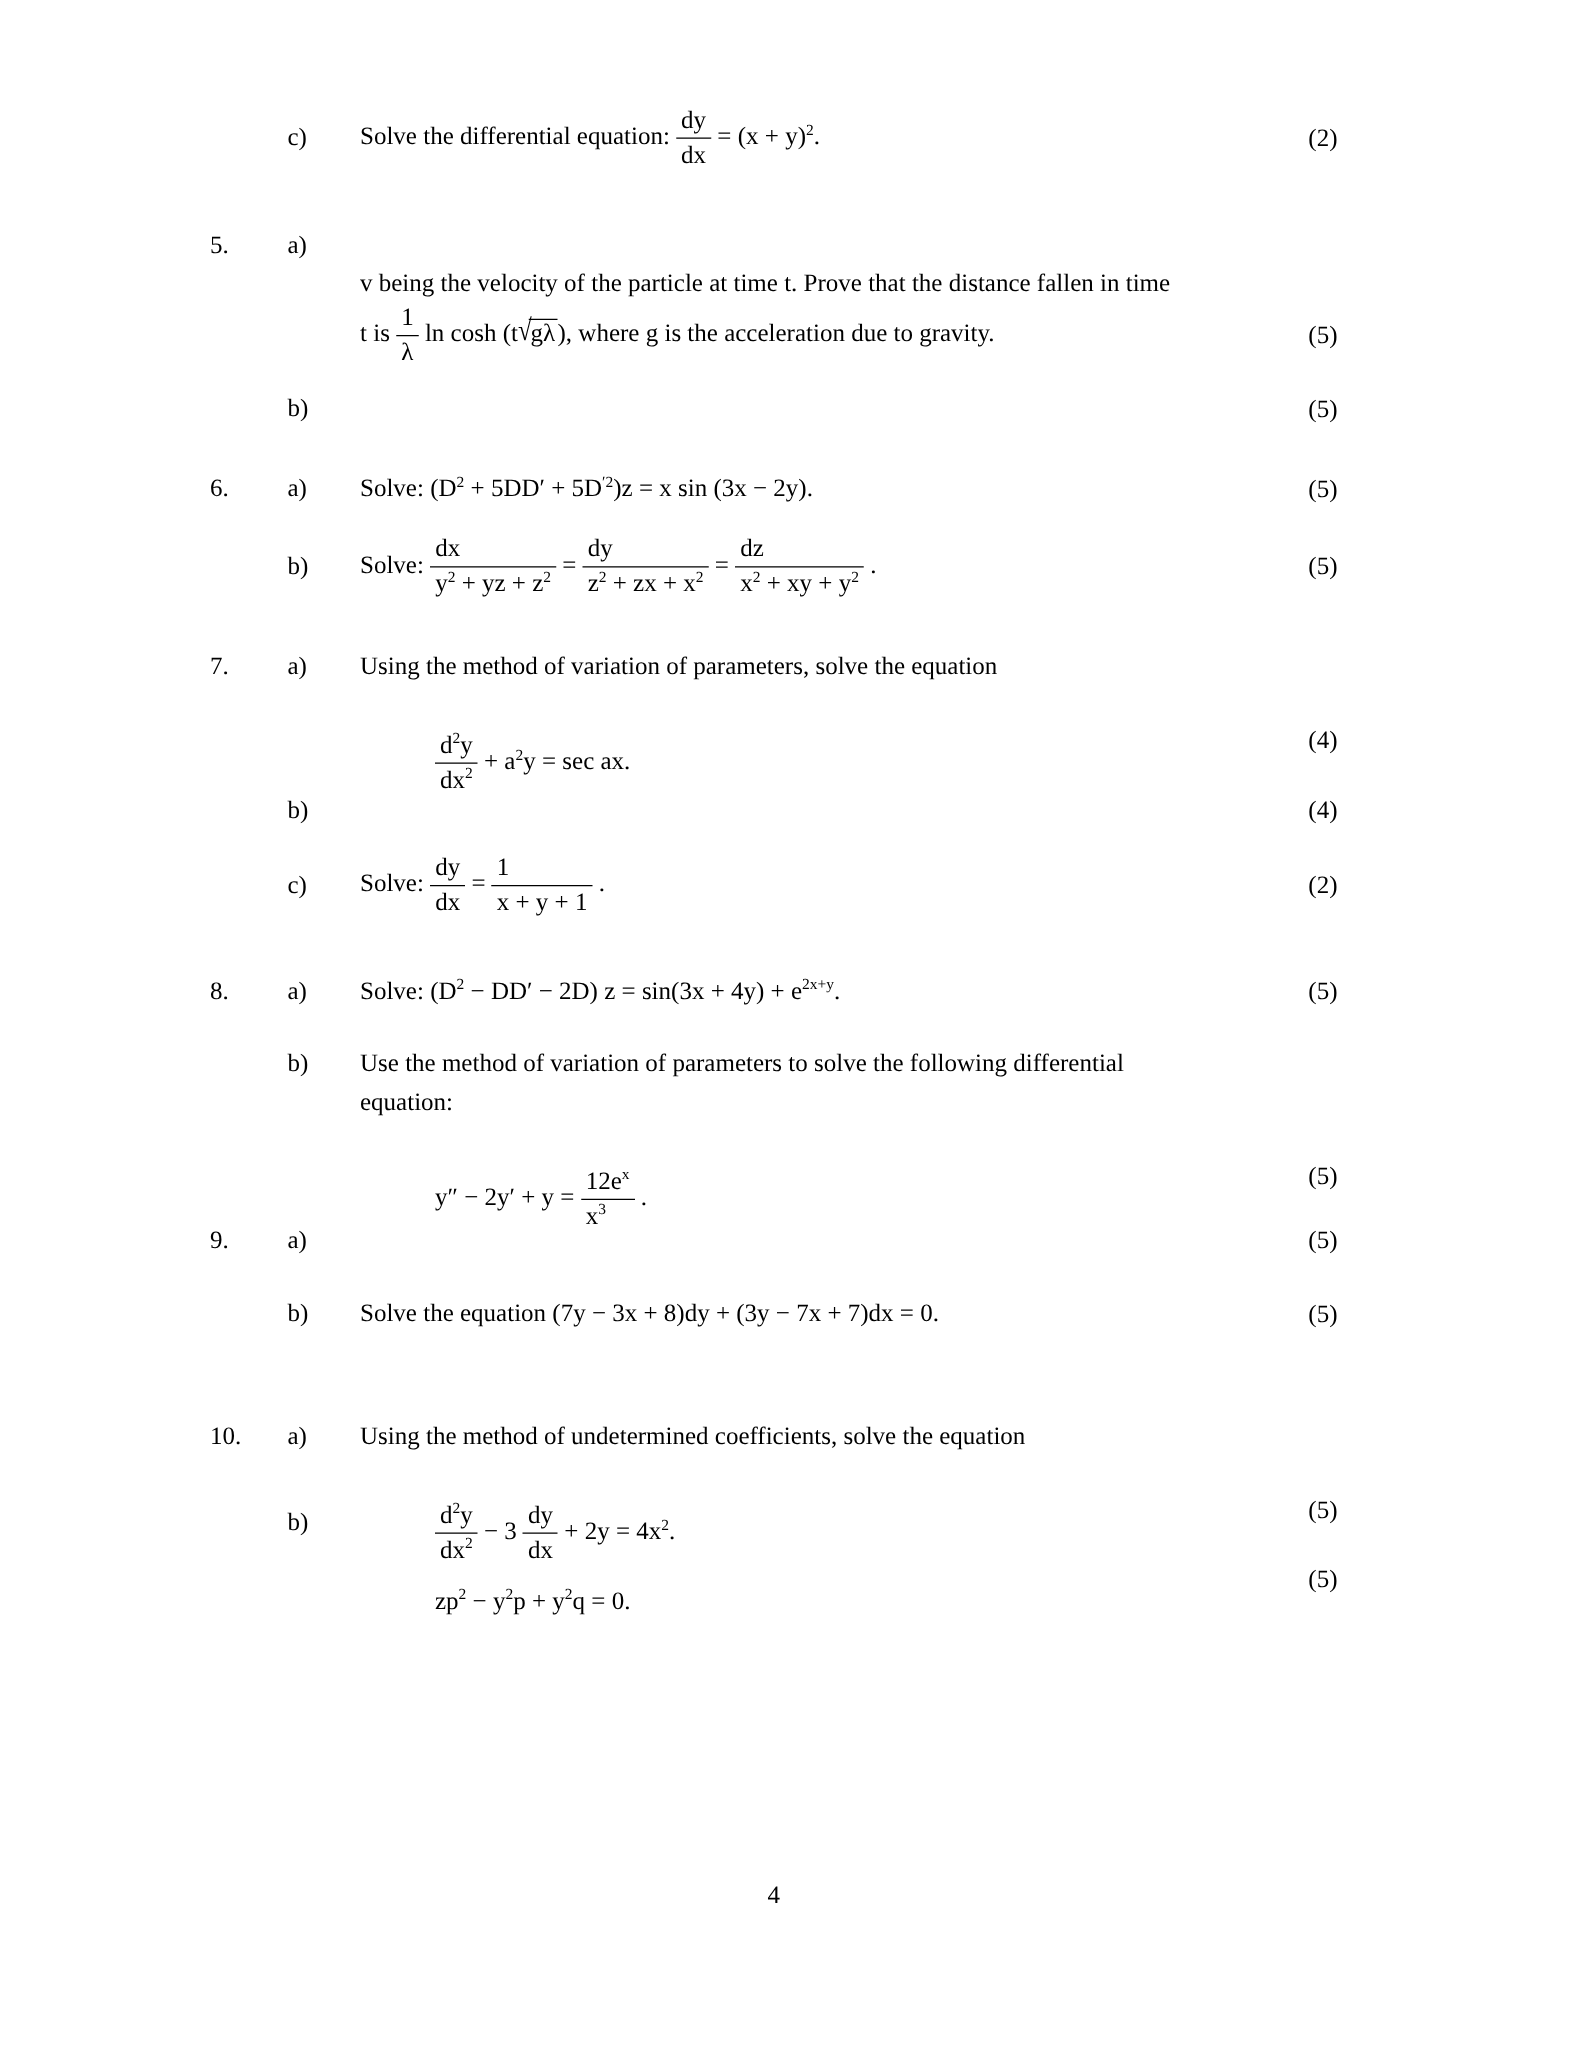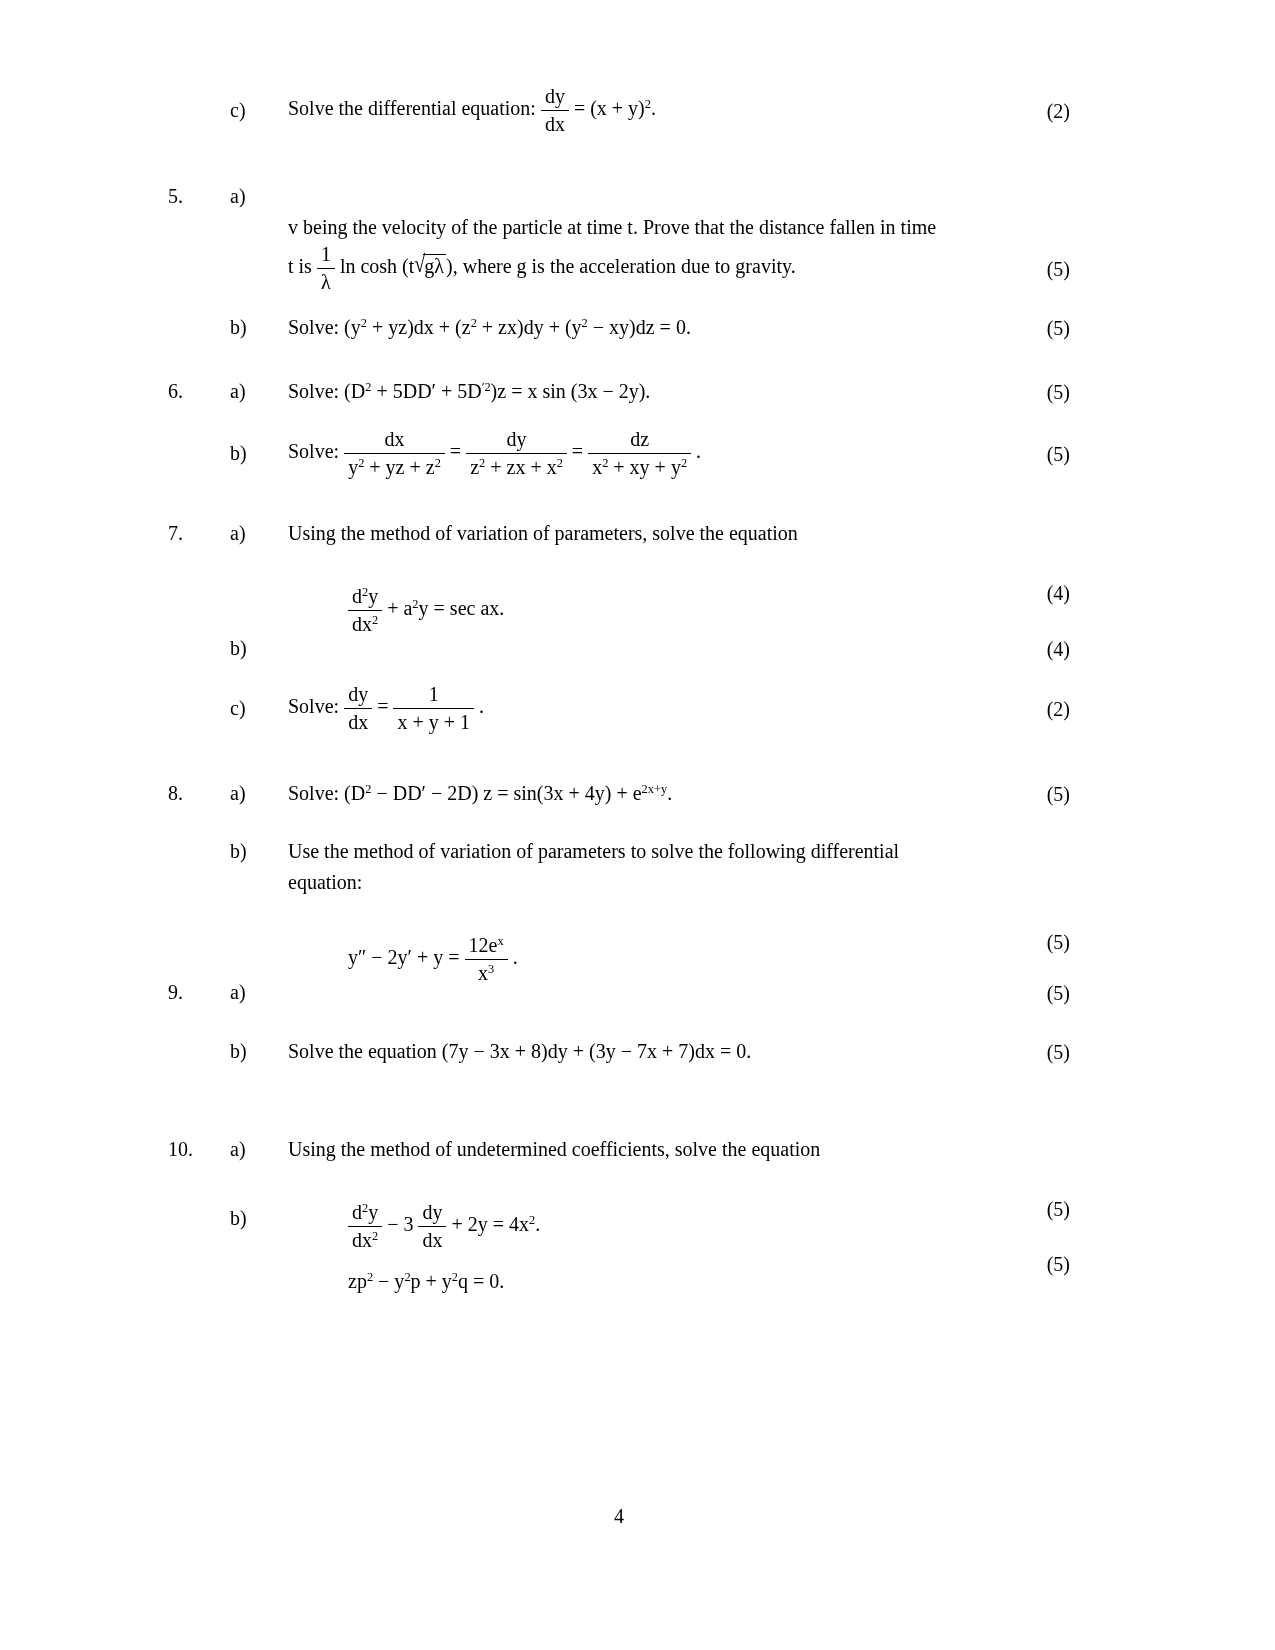--- a/index.html
+++ b/index.html
@@ -30,21 +30,21 @@
   .exam-body .item:nth-child(14){top:1203px}
 
   .line{position:relative;display:flex;align-items:center;min-height:31px;}
   .cell-num{flex:0 0 62px;}
   .cell-letter{flex:0 0 58px;}
   .content{flex:1 1 auto;white-space:nowrap;}
   .line.indent .content{padding-left:60px;margin-top:36px;}
   .cell-marks{position:absolute;right:0;top:50%;transform:translateY(-50%);}
 
   .sup{font-size:0.62em;vertical-align:0.6em;line-height:0;}
-  .frac{display:inline-block;vertical-align:middle;text-align:center;line-height:1.15;}
+  .frac{display:inline-block;vertical-align:middle;text-align:left;line-height:1.15;}
   .fnum{display:block;padding:0 4px 2px;}
   .fden{display:block;border-top:1.5px solid #000;padding:2px 4px 0;}
   .sqrt{display:inline-block;white-space:nowrap;text-decoration:underline;}
   .rad{display:inline-block;transform:scaleY(1.2);transform-origin:bottom;}
   .radicand{display:inline-block;border-top:1.5px solid #000;padding:0 2px 0 1px;margin-left:-2px;}
 
   .page-number{position:absolute;left:168px;width:902px;top:1505px;text-align:center;}
 </style>
 </head>
 <body>
@@ -73,21 +73,20 @@
           <span class="cell-num"></span>
           <span class="cell-letter"></span>
           <span class="content">t is <span class="frac"><span class="fnum">1</span><span class="fden">λ</span></span> ln cosh (t<span class="sqrt"><span class="rad">√</span><span class="radicand">gλ</span></span>), where g is the acceleration due to gravity.</span>
           <span class="cell-marks">(5)</span>
         </div>
       </div>
       <div class="item">
         <div class="line">
           <span class="cell-num"></span>
           <span class="cell-letter">b)</span>
-          <span class="content">Solve: (y<span class="sup">2</span> + yz)dx + (z<span class="sup">2</span> + zx)dy + (y<span class="sup">2</span> − xy)dz = 0.</span>
           <span class="cell-marks">(5)</span>
         </div>
       </div>
       <div class="item">
         <div class="line">
           <span class="cell-num">6.</span>
           <span class="cell-letter">a)</span>
           <span class="content">Solve: (D<span class="sup">2</span> + 5DD′ + 5D<span class="sup">′2</span>)z = x sin (3x − 2y).</span>
           <span class="cell-marks">(5)</span>
         </div>

